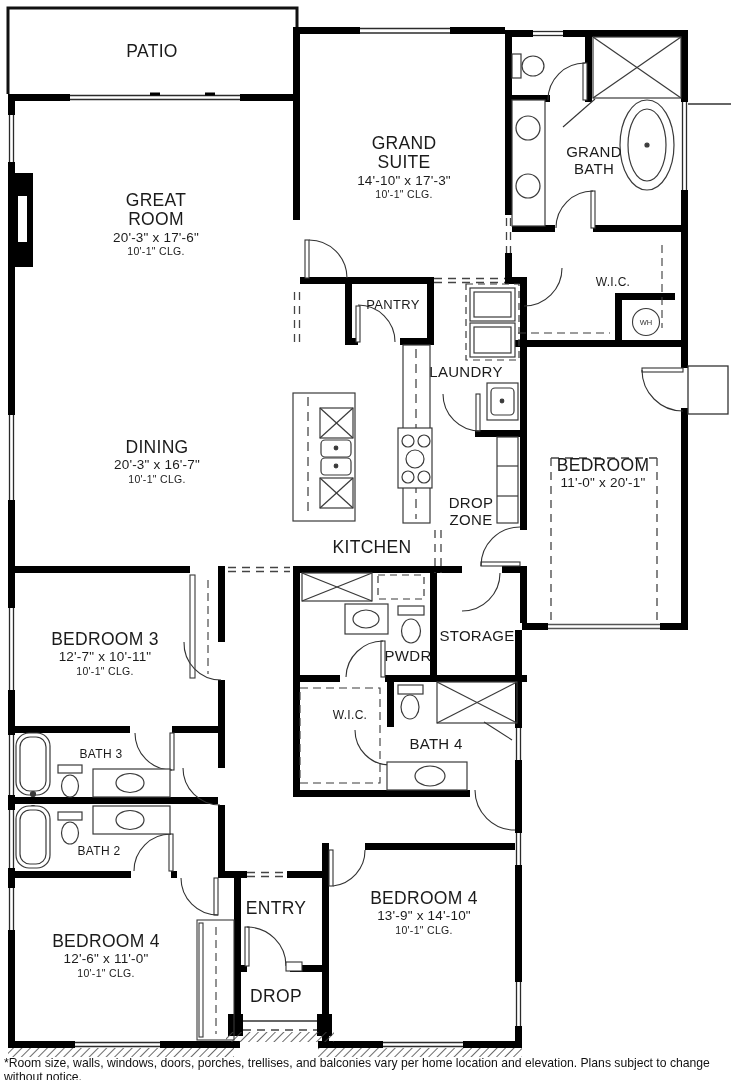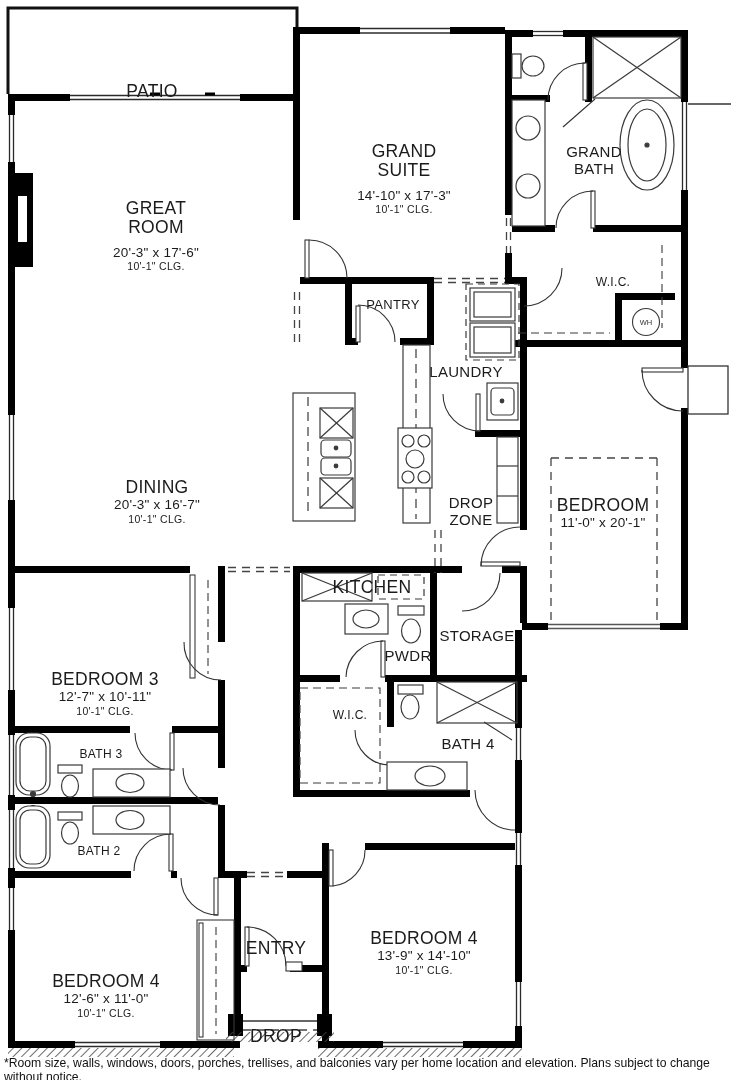--- a/index.html
+++ b/index.html
@@ -3,25 +3,25 @@
 <meta charset="utf-8">
 <style>
   html,body{margin:0;padding:0;background:#fff;}
   .plan{position:relative;width:731px;height:1080px;background:#fff;overflow:hidden;
         font-family:"Liberation Sans",sans-serif;}
   .plan svg{position:absolute;left:0;top:0;}
   .lbl{position:absolute;transform:translateX(-50%);text-align:center;color:#1b1b1b;line-height:1.1;}
   .nm{display:block;letter-spacing:.3px;}
   .dims{display:block;font-size:13.5px;margin-top:1px;letter-spacing:.2px;}
   .clg{display:block;font-size:10.5px;margin-top:1px;letter-spacing:.3px;}
-  .sz-lg .nm{font-size:17.5px;margin-top:40px;}
+  .sz-lg .nm{font-size:17.5px;}
   .sz-md2 .nm{font-size:15px;}
   .sz-md .nm{font-size:12px;}
   .sz-sm .nm{font-size:13px;}
-  .w72 .nm{width:72px;margin:8px auto;}
+  .w72 .nm{width:72px;margin:0 auto;}
   .w56 .nm{width:56px;margin:12px auto;}
   .disclaimer{position:absolute;left:4px;top:1056px;width:727px;font-size:12.2px;color:#111;}
 </style>
 </head>
 <body>
 
 <div class="plan">
 
 <svg width="731" height="1080" viewBox="0 0 731 1080">
   <defs>
@@ -370,21 +370,21 @@
   </div>
   <div class="lbl sz-md2" style="left:477px;top:628px">
     <span class="nm">STORAGE</span>
   </div>
   <div class="lbl sz-md2" style="left:408px;top:648px">
     <span class="nm">PWDR</span>
   </div>
   <div class="lbl sz-md" style="left:350px;top:709px">
     <span class="nm">W.I.C.</span>
   </div>
-  <div class="lbl sz-md2" style="left:468px;top:736px">
+  <div class="lbl sz-md2" style="left:436px;top:736px">
     <span class="nm">BATH 4</span>
   </div>
   <div class="lbl sz-md" style="left:101px;top:748px">
     <span class="nm">BATH 3</span>
   </div>
   <div class="lbl sz-md" style="left:99px;top:845px">
     <span class="nm">BATH 2</span>
   </div>
   <div class="lbl sz-lg" style="left:106px;top:932px">
     <span class="nm">BEDROOM 4</span>

